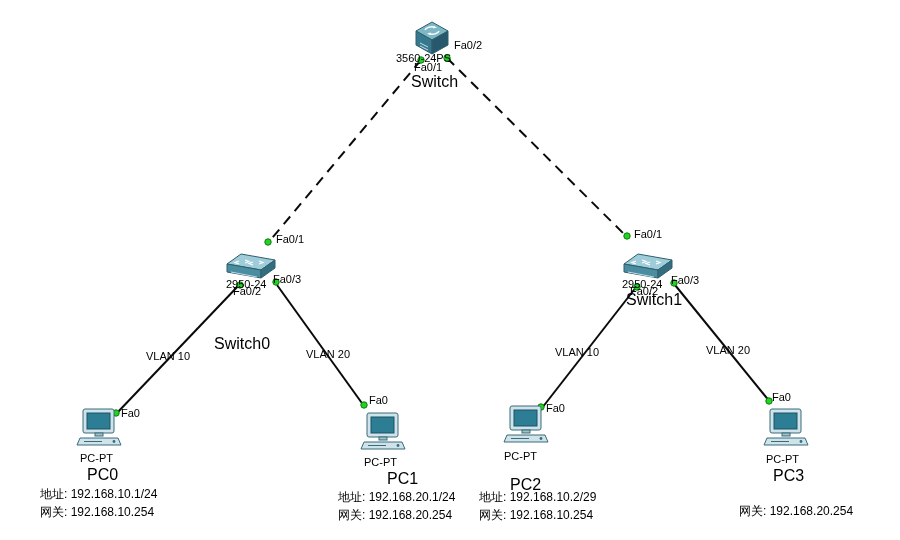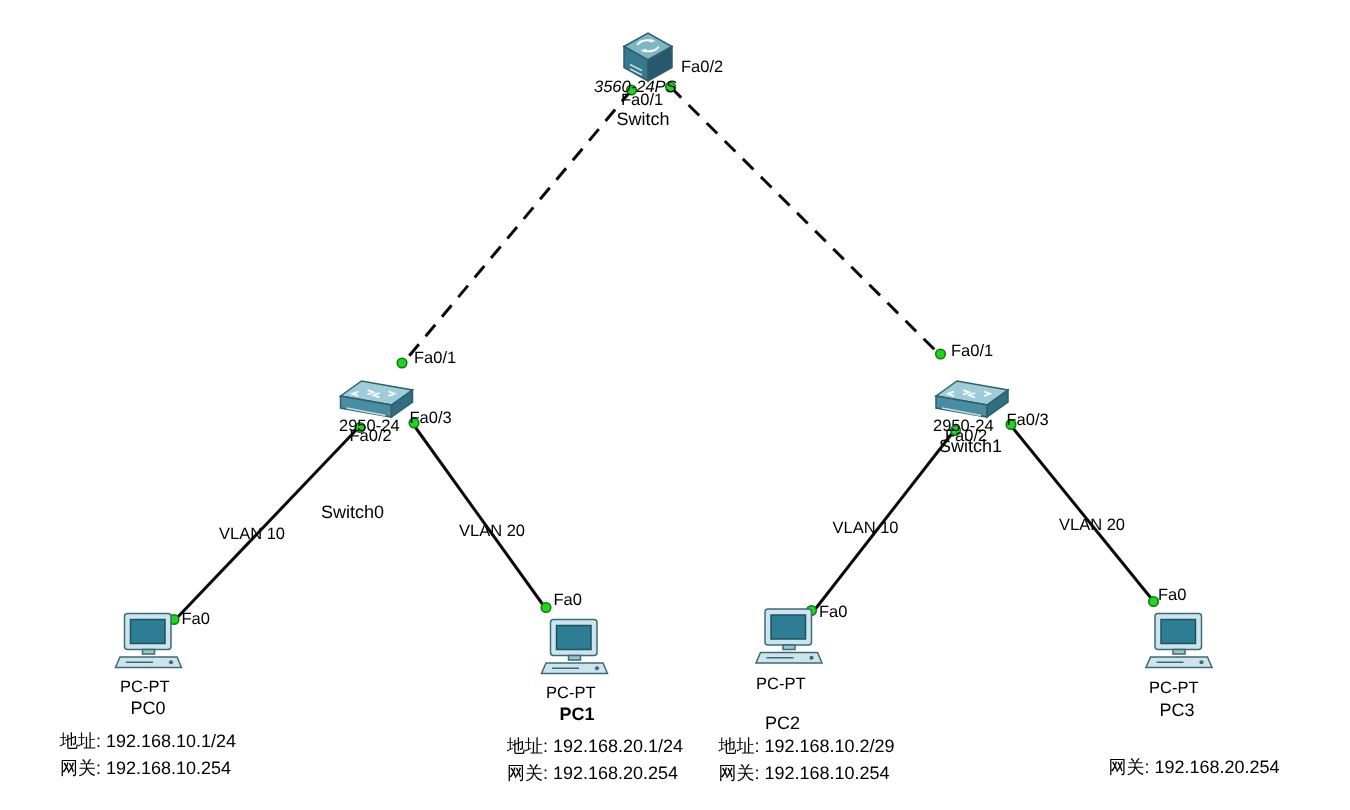--- a/index.html
+++ b/index.html
@@ -3,21 +3,21 @@
 <meta charset="utf-8">
 <style>
   html,body{margin:0;padding:0;background:#ffffff;}
   #canvas{
     position:relative;width:900px;height:540px;background:#ffffff;overflow:hidden;
     font-family:"Liberation Sans", sans-serif;
   }
   #wires{position:absolute;left:0;top:0;width:900px;height:540px;}
   .devicon{position:absolute;cursor:pointer;}
   .lbl{position:absolute;font-size:11px;color:#000;white-space:nowrap;line-height:1.1;}
-  .devname{font-size:12px;}
+  .devname{font-size:16px;}
   .model{font-size:11px;}
   .iptext{position:absolute;font-size:12px;color:#000;white-space:nowrap;}
   .vlan{position:absolute;font-size:11px;color:#000;white-space:nowrap;}
   .watermark{
     position:absolute;left:527px;top:503px;font-size:16px;color:#9a9a9a;
     white-space:nowrap;letter-spacing:0.5px;
   }
 </style>
 </head>
 <body>
@@ -53,21 +53,21 @@
       <polygon points="4,13 20,4 36,13 20,22" fill="#7db7c6" stroke="#2e5f6d" stroke-width="1"></polygon>
       <polygon points="4,13 20,22 20,36 4,27" fill="#36798f" stroke="#2e5f6d" stroke-width="1"></polygon>
       <polygon points="20,22 36,13 36,27 20,36" fill="#27586b" stroke="#2e5f6d" stroke-width="1"></polygon>
       <path d="M13,12 a7,4 0 0 1 9,-3" fill="none" stroke="#ffffff" stroke-width="1.4"></path>
       <path d="M27,13 a7,4 0 0 1 -9,3" fill="none" stroke="#ffffff" stroke-width="1.4"></path>
       <polygon points="22,8 25,9.5 21,10.5" fill="#ffffff"></polygon>
       <polygon points="18,17 15,15.5 19,14.5" fill="#ffffff"></polygon>
       <path d="M8,25 l8,4 M8,28 l8,4" stroke="#bfe0e8" stroke-width="1"></path>
     </svg>
   </div>
-  <div class="lbl model" style="left:396px;top:52px;font-style:italic;">3560-24PS</div>
+  <div class="lbl model" style="left:396px;top:52px;">3560-24PS</div>
   <div class="lbl" style="left:414px;top:61px;">Fa0/1</div>
   <div class="lbl" style="left:454px;top:39px;">Fa0/2</div>
   <div class="lbl devname" style="left:411px;top:73px;">Switch</div>
 
   <div class="devicon" style="left:225px;top:250px;">
     <svg width="52" height="32" viewBox="0 0 52 32">
       <polygon points="2,14 16,4 50,10 36,20" fill="#9ecdd9" stroke="#2e5f6d" stroke-width="1"></polygon>
       <polygon points="2,14 36,20 36,28 2,22" fill="#4a8da0" stroke="#2e5f6d" stroke-width="1"></polygon>
       <polygon points="36,20 50,10 50,18 36,28" fill="#336e80" stroke="#2e5f6d" stroke-width="1"></polygon>
       <path d="M14,11 l-4,1.5 l4,1.5 M20,10 l4,1.5 l-4,1.5 M28,12 l-4,1.5 l4,1.5 M34,11 l4,1.5 l-4,1.5" fill="none" stroke="#ffffff" stroke-width="1.2"></path>
@@ -116,21 +116,21 @@
       <rect x="7" y="1" width="31" height="24" rx="2" fill="#cfe3ea" stroke="#3a6b7a"></rect>
       <rect x="11" y="5" width="23" height="16" fill="#2d7d94" stroke="#1d5366"></rect>
       <rect x="19" y="25" width="8" height="3" fill="#9fc2cc" stroke="#3a6b7a"></rect>
       <polygon points="4,30 42,30 45,37 1,37" fill="#cfe3ea" stroke="#3a6b7a"></polygon>
       <line x1="8" y1="33.5" x2="26" y2="33.5" stroke="#3a6b7a" stroke-width="1"></line>
       <circle cx="38" cy="33.5" r="1.4" fill="#3a6b7a"></circle>
     </svg>
   </div>
   <div class="lbl" style="left:369px;top:394px;">Fa0</div>
   <div class="lbl model" style="left:364px;top:456px;">PC-PT</div>
-  <div class="lbl devname" style="left:373px;top:470px;font-weight:bold;">PC1</div>
+  <div class="lbl devname" style="left:387px;top:470px;">PC1</div>
   <div class="iptext" style="left:338px;top:489px;">地址: 192.168.20.1/24</div>
   <div class="iptext" style="left:338px;top:507px;">网关: 192.168.20.254</div>
 
   <div class="devicon" style="left:503px;top:405px;">
     <svg width="46" height="42" viewBox="0 0 46 42">
       <rect x="7" y="1" width="31" height="24" rx="2" fill="#cfe3ea" stroke="#3a6b7a"></rect>
       <rect x="11" y="5" width="23" height="16" fill="#2d7d94" stroke="#1d5366"></rect>
       <rect x="19" y="25" width="8" height="3" fill="#9fc2cc" stroke="#3a6b7a"></rect>
       <polygon points="4,30 42,30 45,37 1,37" fill="#cfe3ea" stroke="#3a6b7a"></polygon>
       <line x1="8" y1="33.5" x2="26" y2="33.5" stroke="#3a6b7a" stroke-width="1"></line>

